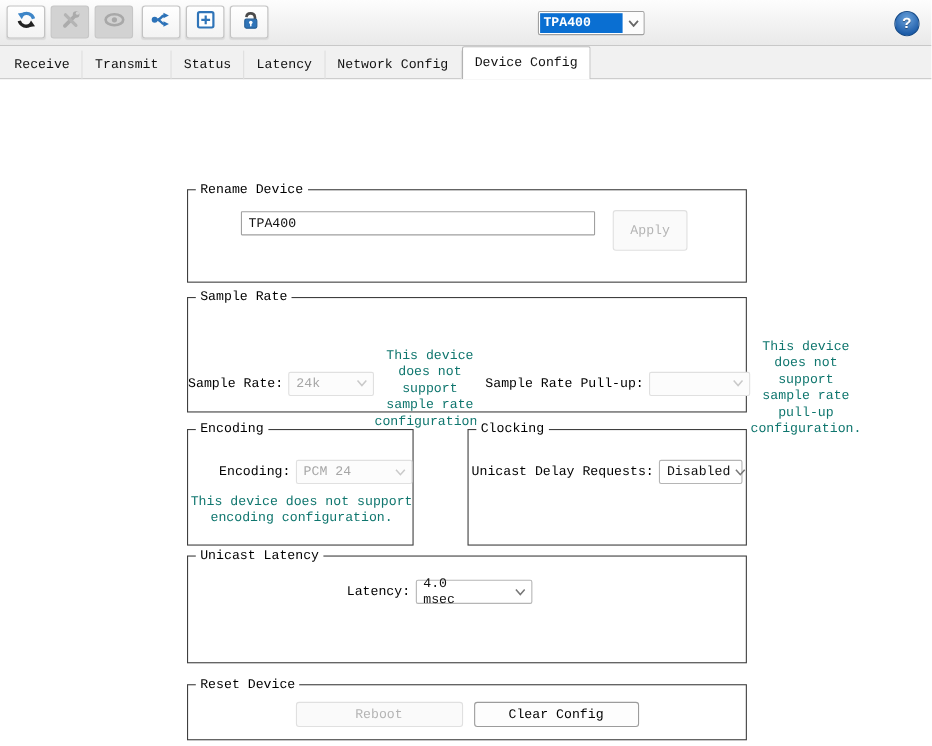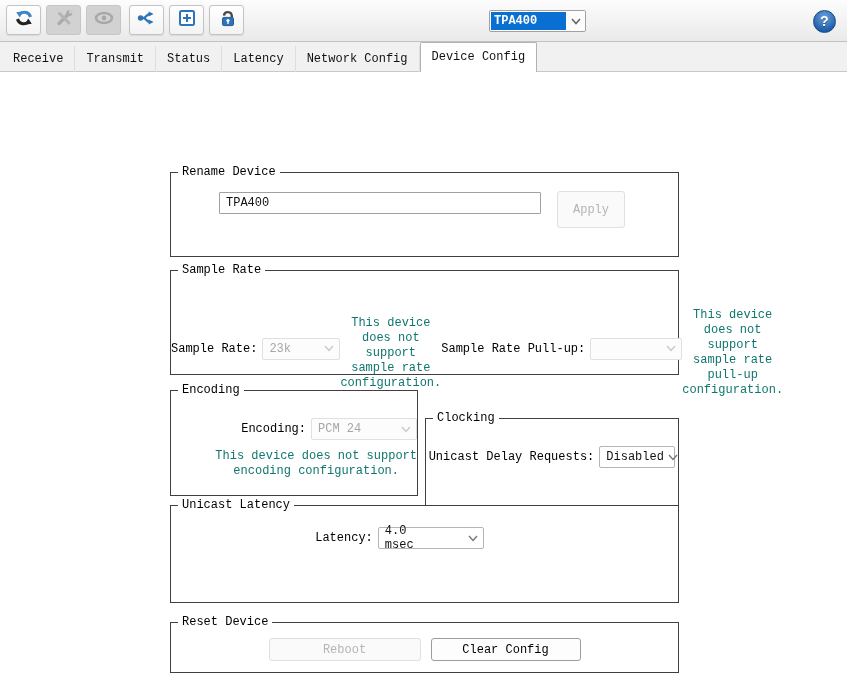--- a/index.html
+++ b/index.html
@@ -63,22 +63,22 @@
   }
   
   .content { position:absolute; left:0; top:72px; width:847px; height:606px; background:#fff; }
   .gbox { position:absolute; border:1px solid #3f3f3f; background:#fff; }
   .gbox .legend {
     position:absolute; top:-8px; left:7px; background:#fff; padding:0 4px;
     font-size:12px; color:#000; line-height:14px; white-space:nowrap;
   }
   #gb-rename     { left:170px; top:100px; width:509px; height:85px; }
   #gb-samplerate { left:170px; top:198px; width:509px; height:105px; }
-  #gb-encoding   { left:170px; top:318px; width:248px; height:106px; }
-  #gb-clocking   { left:425px; top:318px; width:254px; height:106px;margin-top:28px; }
+  #gb-encoding   { left:170px; top:318px; width:206px; height:106px; }
+  #gb-clocking   { left:425px; top:318px; width:254px; height:106px; }
   #gb-latency    { left:170px; top:433px; width:509px; height:98px; }
   #gb-reset      { left:170px; top:550px; width:509px; height:51px; }
 
   .txtinput {
     position:absolute; left:48px; top:19px; width:322px; height:22px;
     border:1px solid #a0a0a0; border-radius:1px; padding:0 6px; font-size:12px;
     font-family:inherit; color:#111; background:#fff; outline:none;
   }
   .btn {
     border:1px solid #9c9c9c; background:#fdfdfd; border-radius:3px;
@@ -217,21 +217,21 @@
       <button class="btn disabled" id="apply-btn">Apply</button>
     </div>
 
     <div class="gbox" id="gb-samplerate">
       <span class="legend">Sample Rate</span>
       <div class="sr-cols">
         <div class="sr-col">
           <div class="row">
             <span class="lbl">Sample Rate:</span>
             <span class="sel disabled" style="width:78px;">
-              <span class="sel-val">23k</span>
+              <span class="sel-val">24k</span>
               <span class="chev">
                 <svg width="10" height="7" viewBox="0 0 10 7">
                     <polyline points="1,1 5,5.5 9,1" fill="none" stroke="#c9c9c9" stroke-width="1.4"></polyline>
                   </svg>
               </span>
             </span>
           </div>
           <div class="note">
             <span>This device does not support</span><br>
             <span>sample rate configuration.</span>

